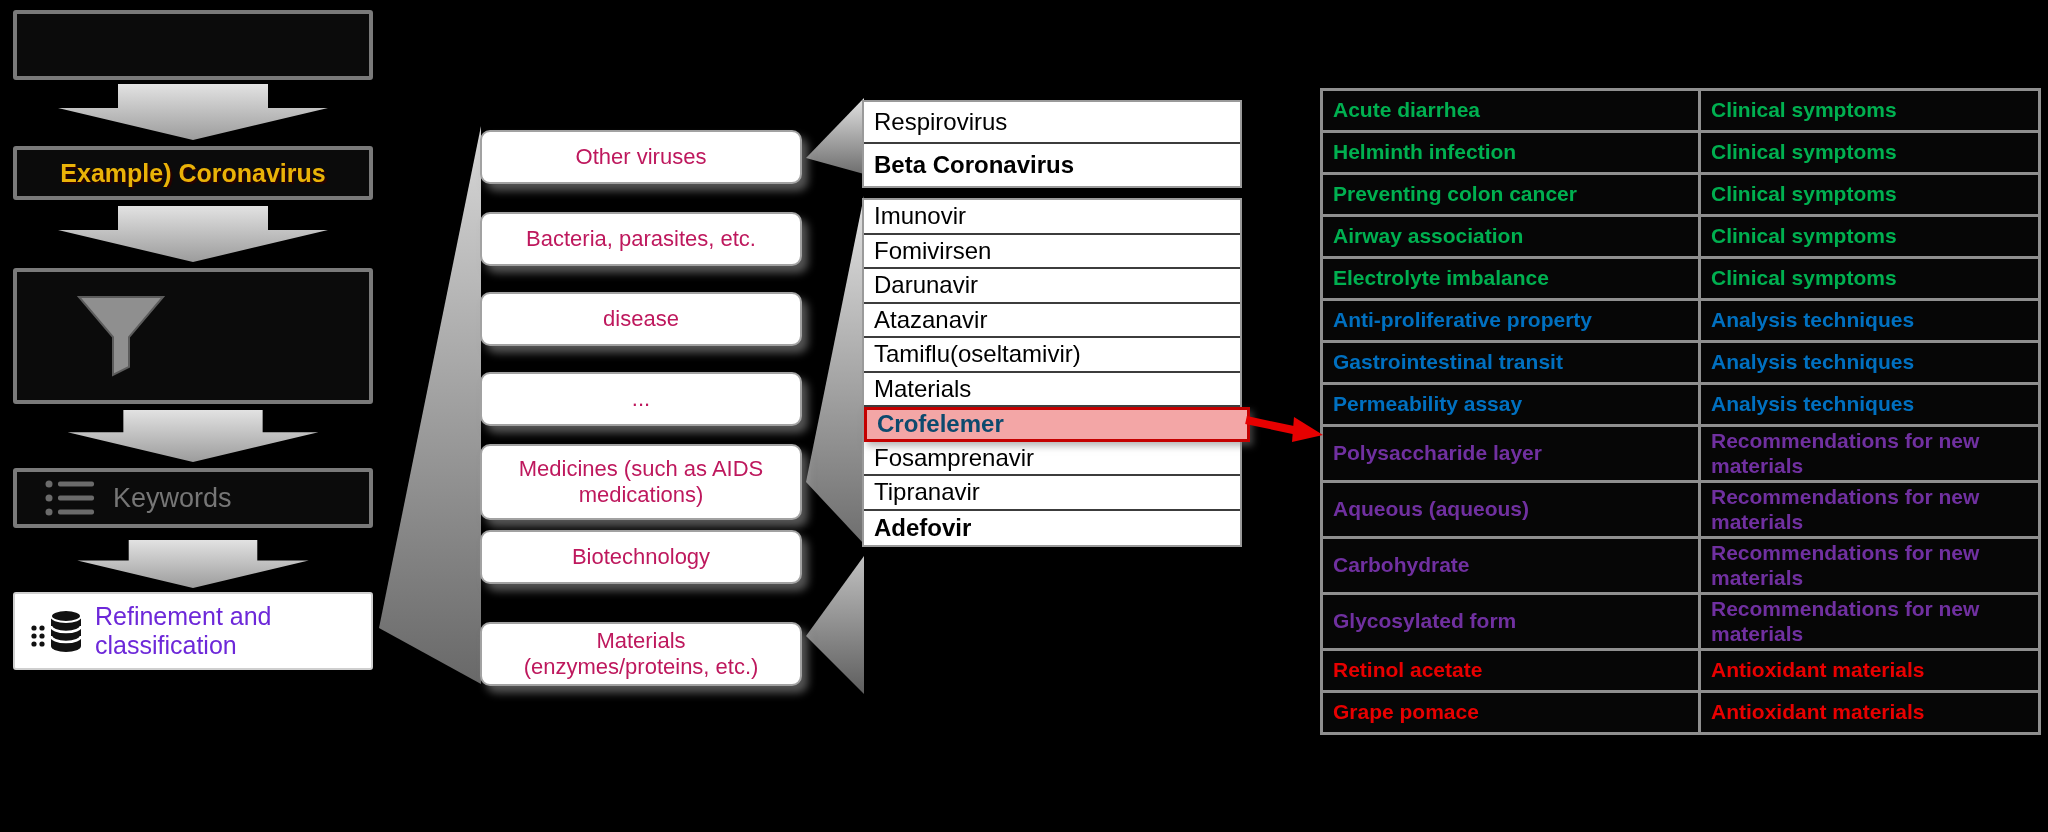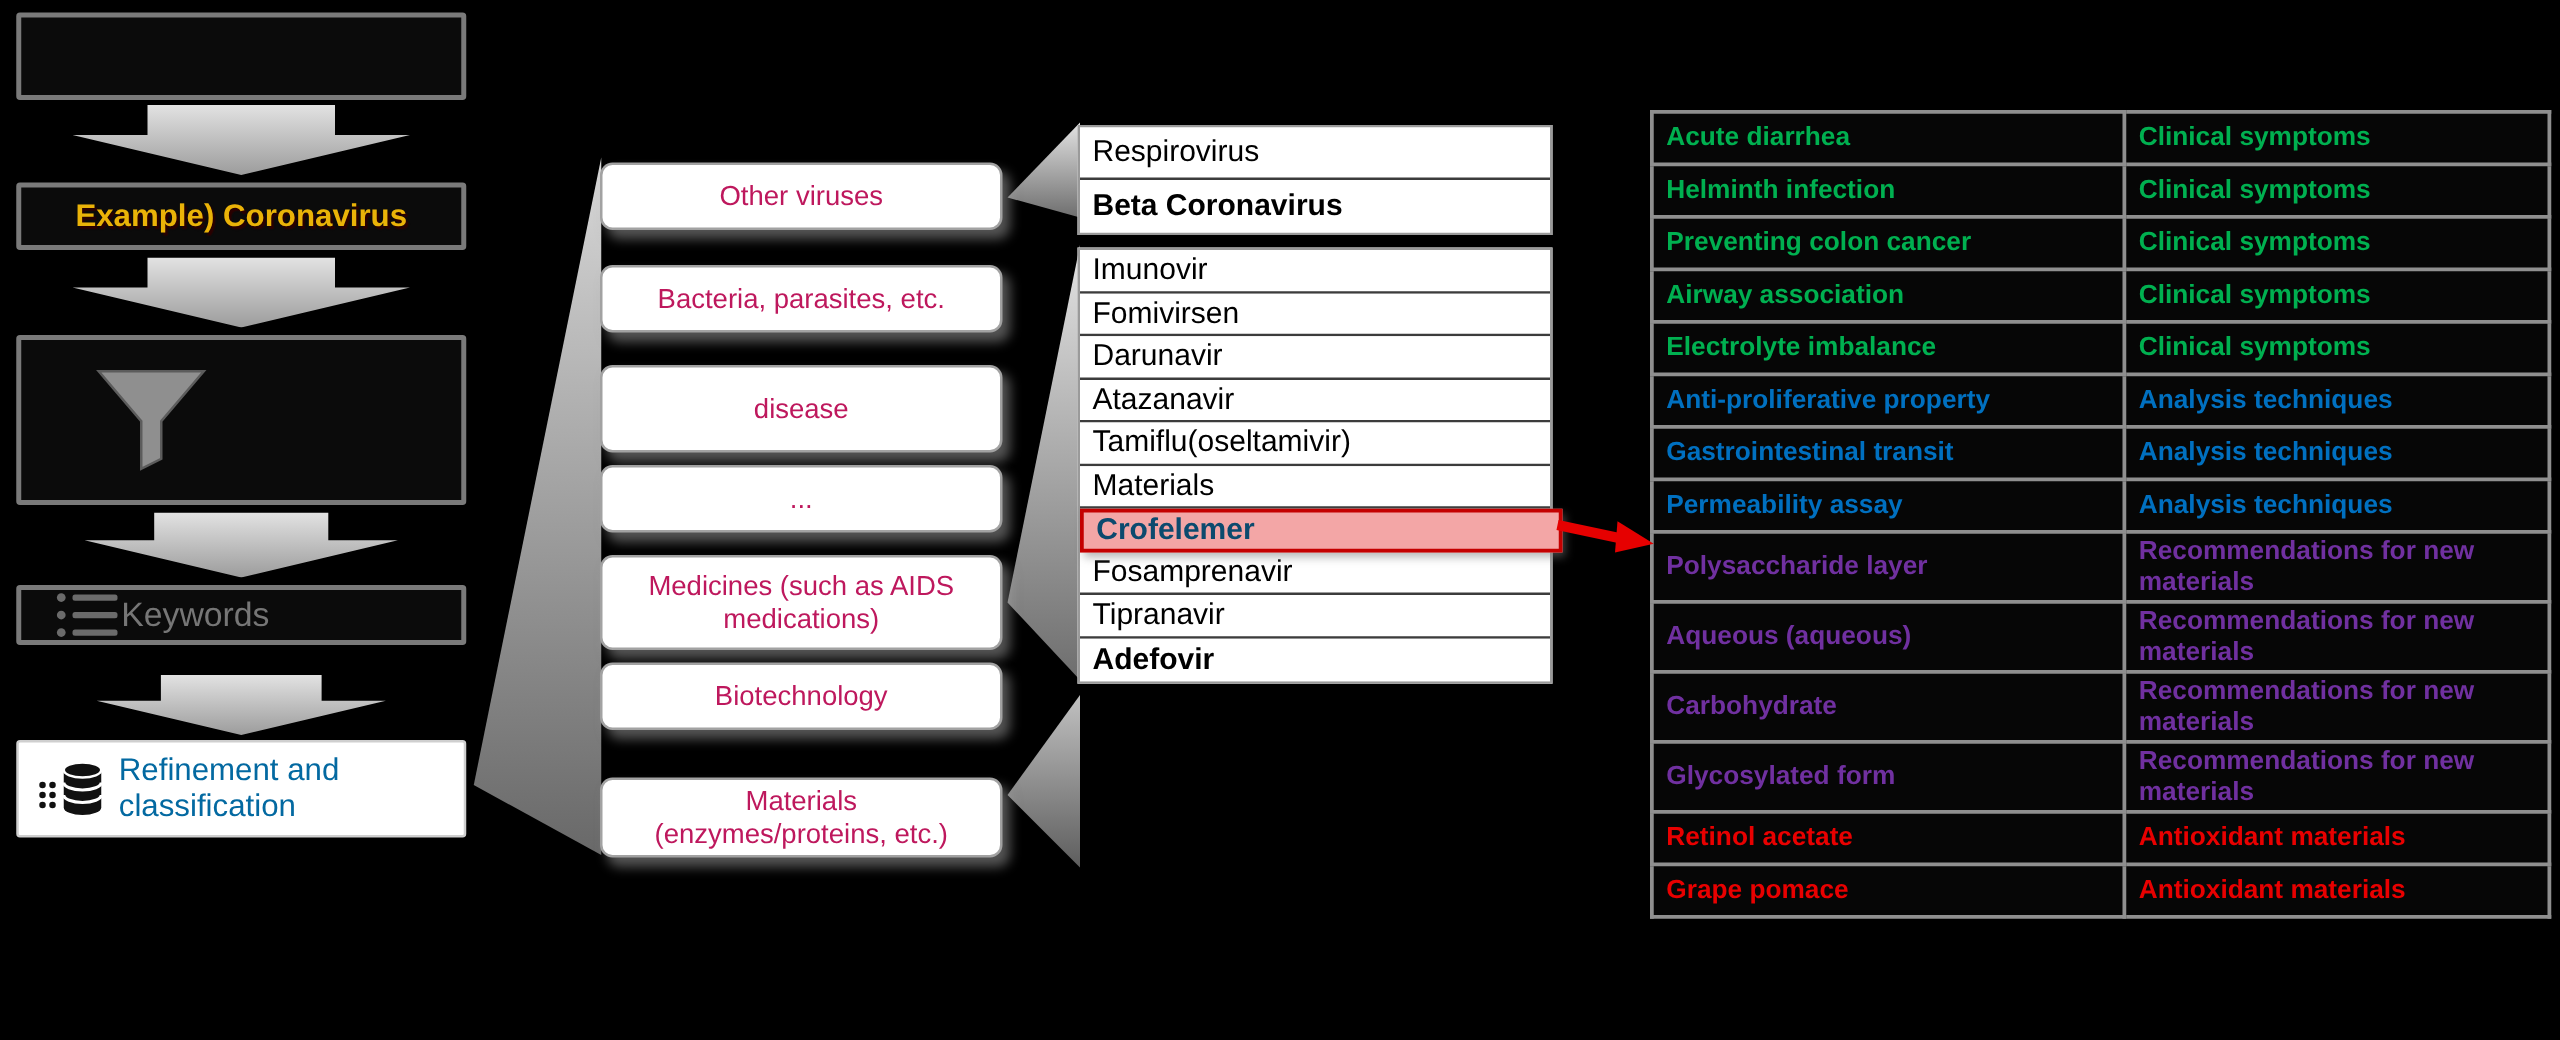--- a/index.html
+++ b/index.html
@@ -8,40 +8,40 @@
 
   
   .lbox{position:absolute;left:13px;width:360px;box-sizing:border-box;
         background:#0b0b0b;border:4px solid #7a7a7a;border-radius:3px;
         display:flex;align-items:center;justify-content:center;}
   .box-source{top:10px;height:70px;}
   .box-example{top:146px;height:54px;}
   .example-label{color:#eab308;font-size:25px;font-weight:bold;
                  text-shadow:2px 2px 1px #2b0000;}
   .box-filter{top:268px;height:136px;justify-content:flex-start;padding-left:58px;}
-  .box-keywords{top:468px;height:48px;justify-content:flex-start;padding-left:26px;}
+  .box-keywords{top:468px;height:60px;justify-content:flex-start;padding-left:26px;gap:16px;}
   .keywords-label{color:#767676;font-size:27px;}
   .box-refine{top:592px;height:78px;background:#ffffff;border:2px solid #cfcfcf;
               justify-content:flex-start;padding-left:12px;gap:10px;}
-  .refine-label{color:#0369a1;font-size:25px;line-height:1.15;max-width:270px;}
+  .refine-label{color:#6d28d9;font-size:25px;line-height:1.15;max-width:270px;}
 
   .flow-arrow{position:absolute;left:58px;width:270px;height:56px;}
   .fa1{top:84px;} .fa2{top:206px;} .fa3{top:410px;height:52px;} .fa4{top:540px;height:48px;}
 
   
   .wedges{position:absolute;left:0;top:0;z-index:0;}
 
   
   .mbox{position:absolute;left:480px;width:322px;box-sizing:border-box;
         background:#fff;border:2px solid #a2a2a2;border-radius:10px;
         box-shadow:6px 7px 9px rgba(170,170,170,.5);
         display:flex;align-items:center;justify-content:center;text-align:center;
         font-size:22px;color:#be185d;z-index:1;}
   .mb1{top:130px;height:54px;} .mb2{top:212px;height:54px;}
-  .mb3{top:292px;height:70px;} .mb4{top:372px;height:54px;}
+  .mb3{top:292px;height:54px;} .mb4{top:372px;height:54px;}
   .mb5{top:444px;height:76px;} .mb6{top:530px;height:54px;}
   .mb7{top:622px;height:64px;}
   .wrapnarrow{display:inline-block;max-width:252px;}
   .wrapmed{display:inline-block;max-width:280px;}
 
   
   .list{position:absolute;left:862px;width:380px;background:#fff;
         border:2px solid #9a9a9a;box-sizing:border-box;z-index:1;}
   .virus-list{top:100px;}
   .drug-list{top:198px;}

